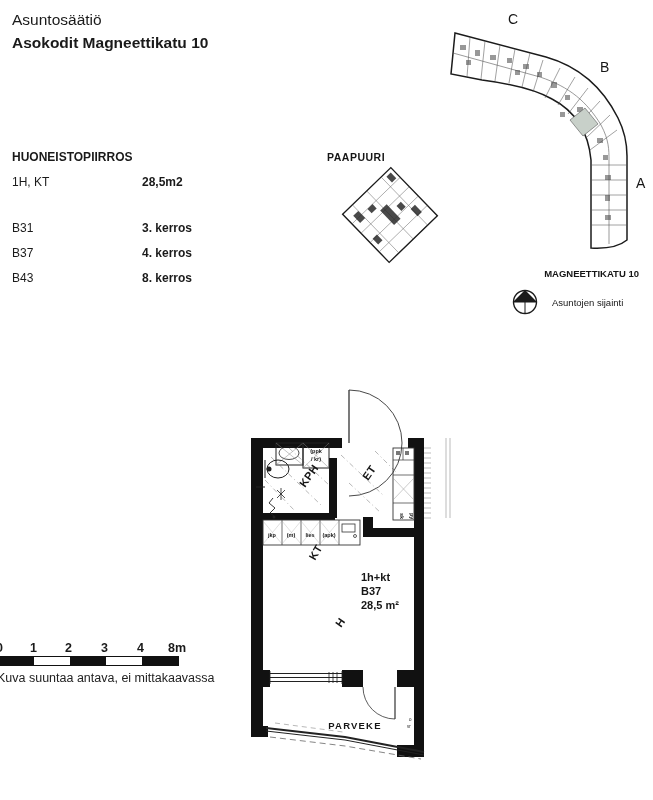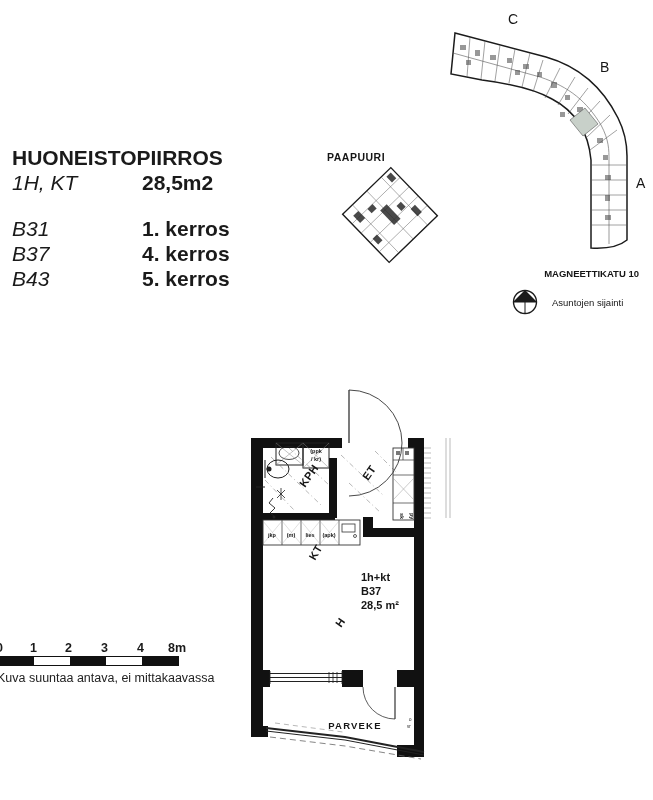--- a/index.html
+++ b/index.html
@@ -3,24 +3,24 @@
 <meta charset="utf-8">
 <style>
   html,body{margin:0;padding:0;background:#fff;}
   body{width:653px;height:800px;position:relative;overflow:hidden;
        font-family:"Liberation Sans",sans-serif;color:#1a1a1a;}
   .abs{position:absolute;}
   
   .hdr{left:12px;top:8px;font-size:15.5px;line-height:23px;}
   .hdr .b{font-weight:bold;}
   
-  .info{left:12px;top:145px;font-size:21px;line-height:25px;width:260px;}
+  .info{left:12px;top:145px;font-size:12px;line-height:25px;width:260px;}
   .info .b{font-weight:bold;}
   .cols{position:relative;height:25px;}
-  .cols .c1{position:absolute;left:0;top:0;font-style:italic;}
+  .cols .c1{position:absolute;left:0;top:0;}
   .cols .c2{position:absolute;left:130px;top:0;font-weight:bold;}
   .sp20{height:21px;}
   
   .scale{left:0;top:641px;width:220px;font-size:12.5px;}
   .ticks{position:relative;height:14px;font-weight:bold;}
   .ticks span{position:absolute;top:0;}
   .bar{position:relative;left:-3px;width:180px;height:8px;border:1px solid #111;
        display:flex;margin-top:1px;}
   .bar div{height:100%;}
   .seg-b{background:#111;width:36px;}
@@ -28,40 +28,42 @@
   .scap{margin-top:5px;margin-left:-3px;white-space:nowrap;color:#222;}
   svg text{fill:#161616;}
   .roomlbl{font-size:11px;font-weight:600;letter-spacing:.5px;}
   .tiny{font-size:5.5px;font-weight:600;}
   .unit{font-size:11px;font-weight:bold;}
 </style>
 </head>
 <body>
 
 <div class="abs hdr">
+  <div>Asuntosäätiö</div>
+  <div class="b">Asokodit Magneettikatu 10</div>
 </div>
 
 <div class="abs info">
   <div class="b">HUONEISTOPIIRROS</div>
   <div class="cols">
     <span class="c1">1H, KT</span>
     <span class="c2">28,5m2</span>
   </div>
   <div class="sp20"></div>
   <div class="cols">
     <span class="c1">B31</span>
-    <span class="c2">1. kerros</span>
+    <span class="c2">3. kerros</span>
   </div>
   <div class="cols">
     <span class="c1">B37</span>
     <span class="c2">4. kerros</span>
   </div>
   <div class="cols">
     <span class="c1">B43</span>
-    <span class="c2">5. kerros</span>
+    <span class="c2">8. kerros</span>
   </div>
 </div>
 
 <svg class="abs" style="left:425px;top:0;" width="228" height="335" viewBox="0 0 228 335">
 
   <path d="M30 33 L121 57 C156 67 178 88 193 118 C200 132 202 143 202 156 L202 240
            C196 245 184 249 166 248 L166 160 C163 128 148 110 127 99
            C108 88 80 83 57 80 L26 74 Z" fill="#ffffff" stroke="#1b1b1b" stroke-width="1.5"></path>
 
   <path d="M28 53 L115 77 C145 87 162 102 176 125 C184 140 184 150 184 160 L184 244" fill="none" stroke="#555" stroke-width="0.6"></path>

